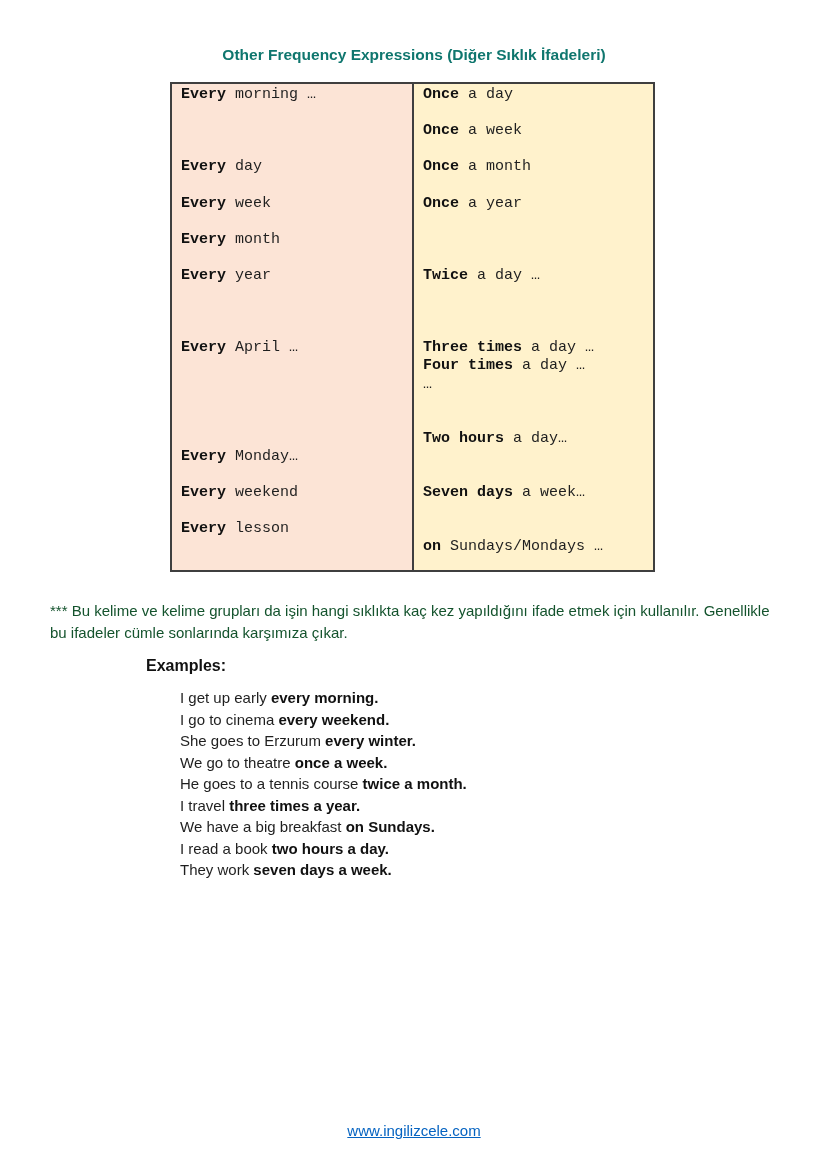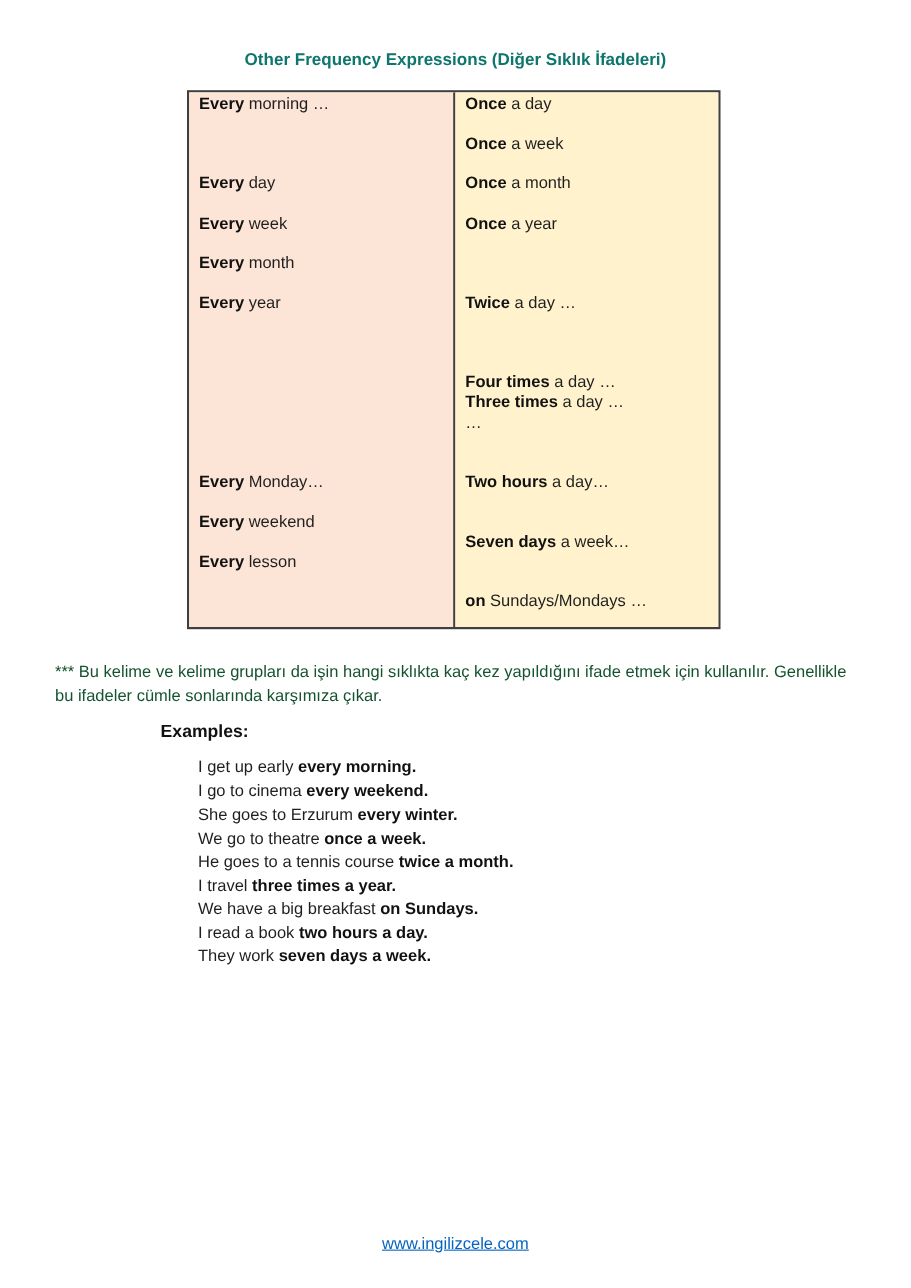--- a/index.html
+++ b/index.html
@@ -34,20 +34,21 @@
     width: 485px;
     height: 490px;
     box-sizing: border-box;
     border: 2px solid #3f3f3f;
     display: flex;
   }
   .cell {
     box-sizing: border-box;
     padding: 2px 8px 16px 9px;
     overflow: hidden;
+    font-family: Liberation Mono, monospace;
   }
   .cell-left {
     width: 242px;
     border-right: 2px solid #3f3f3f;
   }
   .cell-right {
     flex: 1;
   }
   .tline {
     height: 18.1px;
@@ -116,20 +117,21 @@
         <div class="tline"><b>Every</b><span> day</span></div>
         <div class="tline">&nbsp;</div>
         <div class="tline"><b>Every</b><span> week</span></div>
         <div class="tline">&nbsp;</div>
         <div class="tline"><b>Every</b><span> month</span></div>
         <div class="tline">&nbsp;</div>
         <div class="tline"><b>Every</b><span> year</span></div>
         <div class="tline">&nbsp;</div>
         <div class="tline">&nbsp;</div>
         <div class="tline">&nbsp;</div>
+        <div class="tline"><b>Every</b><span> April …</span></div>
         <div class="tline">&nbsp;</div>
         <div class="tline">&nbsp;</div>
         <div class="tline">&nbsp;</div>
         <div class="tline">&nbsp;</div>
         <div class="tline">&nbsp;</div>
         <div class="tline"><b>Every</b><span> Monday…</span></div>
         <div class="tline">&nbsp;</div>
         <div class="tline"><b>Every</b><span> weekend</span></div>
         <div class="tline">&nbsp;</div>
         <div class="tline"><b>Every</b><span> lesson</span></div>
@@ -142,22 +144,22 @@
         <div class="tline"><b>Once</b><span> a month</span></div>
         <div class="tline">&nbsp;</div>
         <div class="tline"><b>Once</b><span> a year</span></div>
         <div class="tline">&nbsp;</div>
         <div class="tline">&nbsp;</div>
         <div class="tline">&nbsp;</div>
         <div class="tline"><b>Twice</b><span> a day …</span></div>
         <div class="tline">&nbsp;</div>
         <div class="tline">&nbsp;</div>
         <div class="tline">&nbsp;</div>
+        <div class="tline"><b>Three times</b><span> a day …</span></div>
         <div class="tline"><b>Four times</b><span> a day …</span></div>
-        <div class="tline"><b>Three times</b><span> a day …</span></div>
         <div class="tline"><span>…</span></div>
         <div class="tline">&nbsp;</div>
         <div class="tline">&nbsp;</div>
         <div class="tline"><b>Two hours</b><span> a day…</span></div>
         <div class="tline">&nbsp;</div>
         <div class="tline">&nbsp;</div>
         <div class="tline"><b>Seven days</b><span> a week…</span></div>
         <div class="tline">&nbsp;</div>
         <div class="tline">&nbsp;</div>
         <div class="tline"><b>on</b><span> Sundays/Mondays …</span></div>

